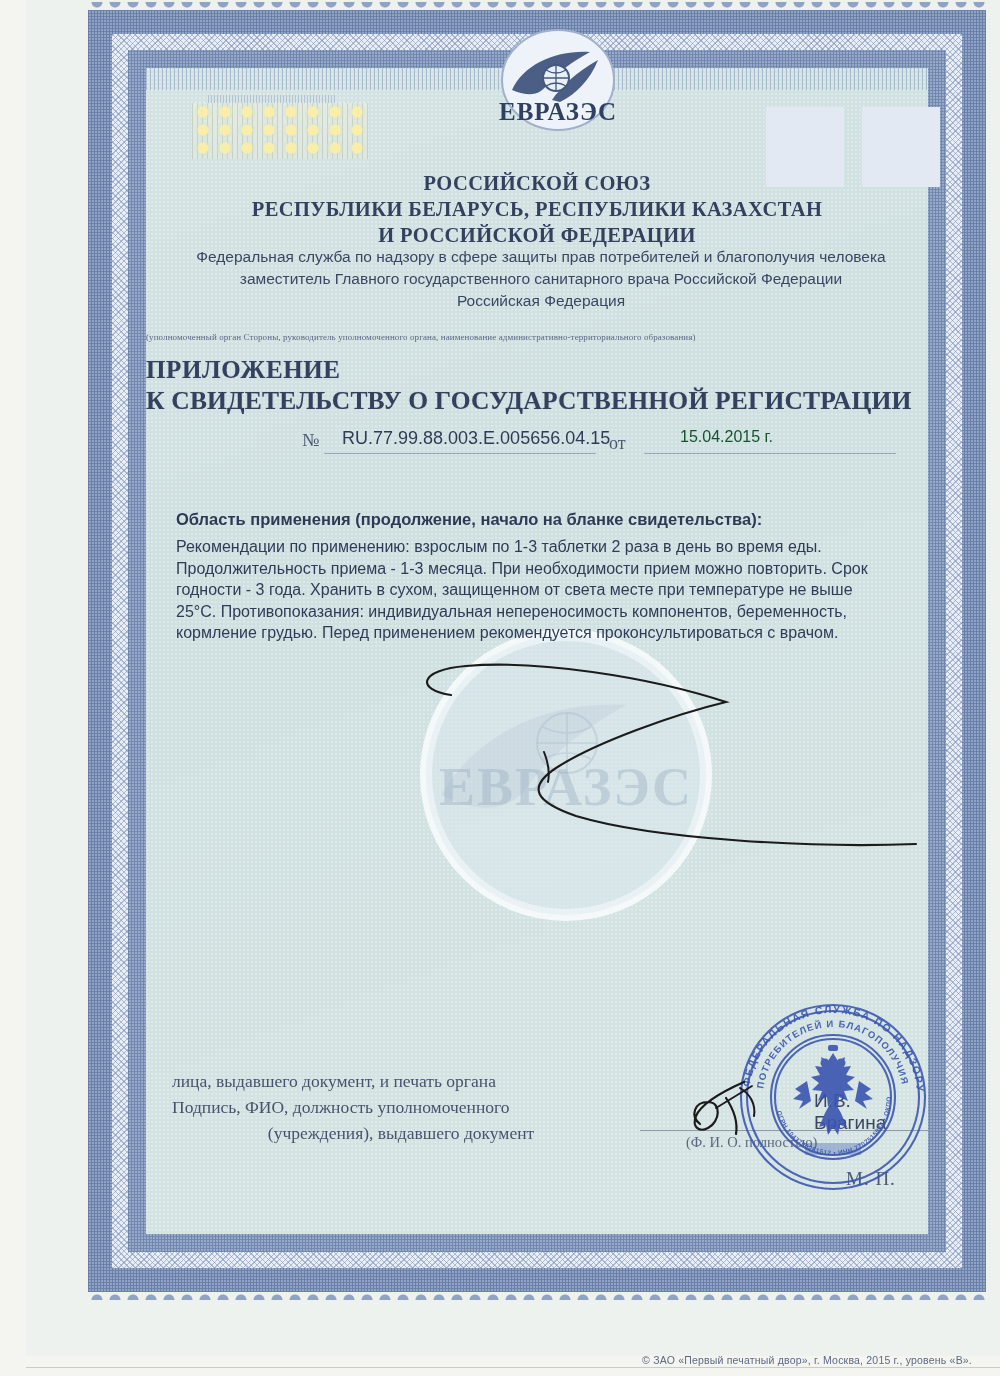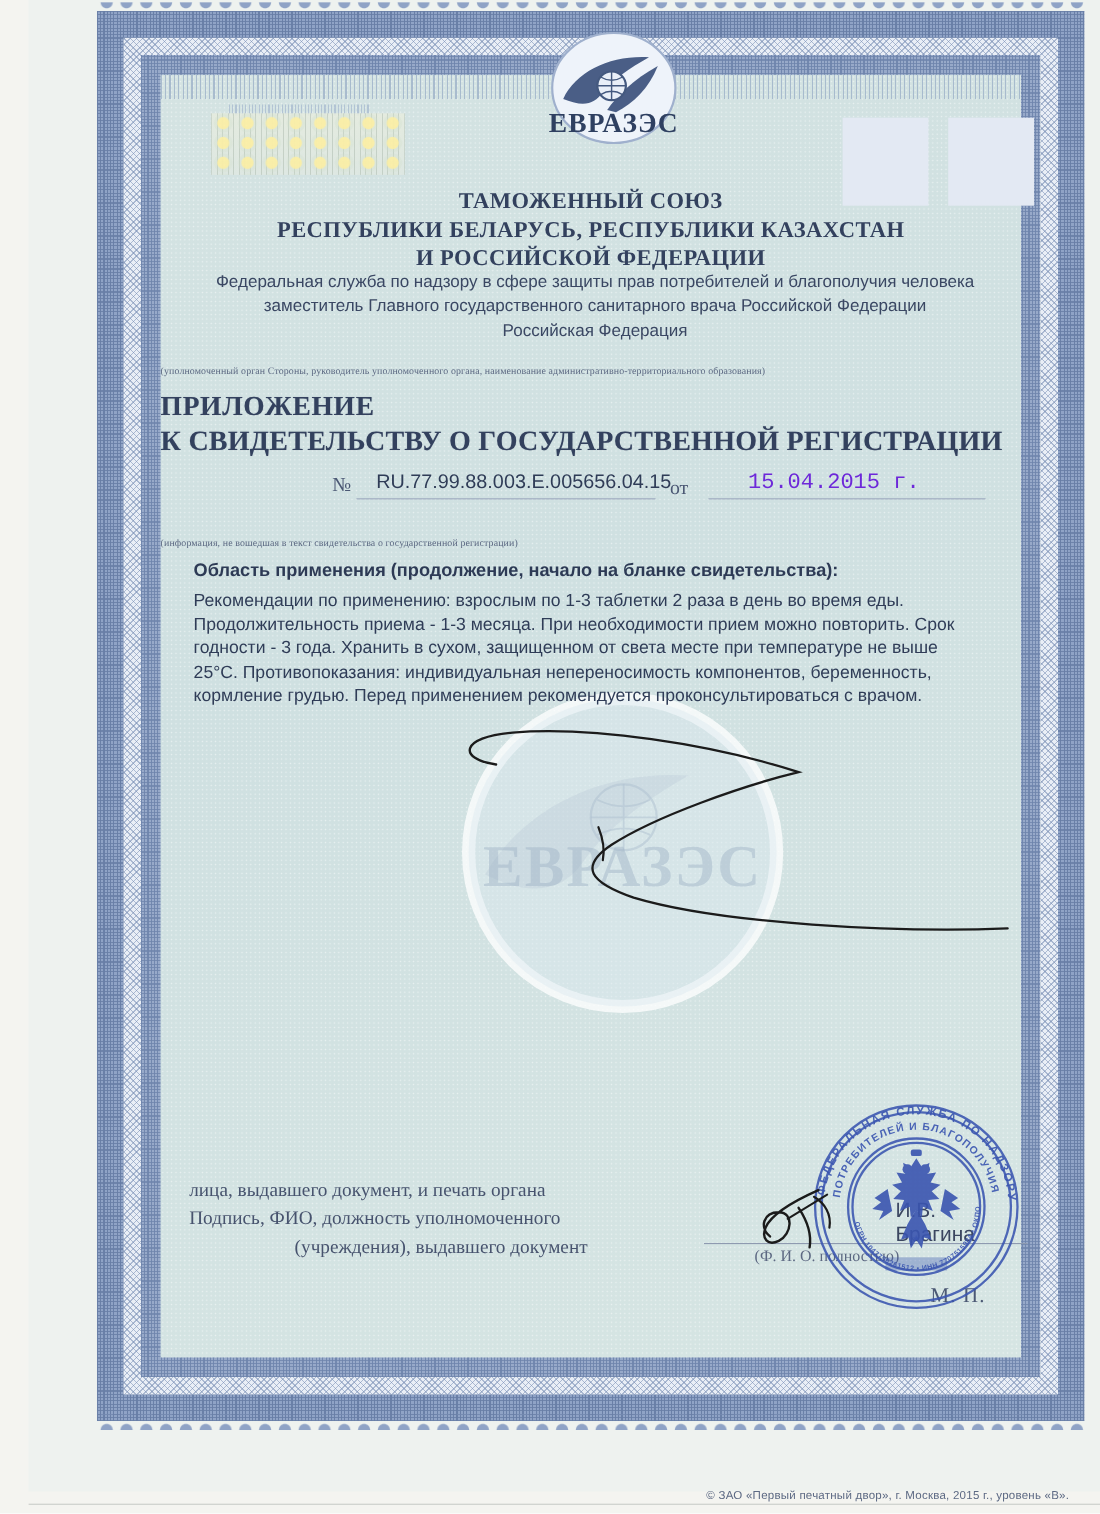--- a/index.html
+++ b/index.html
@@ -238,23 +238,23 @@
   .num-val {
     position: absolute;
     left: 168px; top: 2px;
     color: #2f3c57;
     font-family: "Liberation Sans", sans-serif;
     font-size: 18px;
   }
   .date-val {
     position: absolute;
     left: 506px; top: 2px;
-    color: #6d28d9;
-    font-family: Liberation Mono, monospace;
-    font-size: 20px;
+    color: #14532d;
+    font-family: Liberation Sans, sans-serif;
+    font-size: 16px;
   }
   .rule {
     position: absolute;
     bottom: 0;
     height: 1px;
     background: #9aa6bc;
   }
   .rule-num { left: 150px; width: 272px; }
   .rule-date { left: 470px; width: 252px; }
 
@@ -398,21 +398,21 @@
       <text x="195" y="180" text-anchor="middle" font-family="Liberation Serif, serif" font-size="54" font-weight="bold" fill="#9fb3c6" opacity=".45" letter-spacing="2">ЕВРАЗЭС</text>
     </svg>
 
     <svg class="bigsign" viewBox="0 0 560 260">
       <path d="M55 55 C20 50 22 30 70 26 C140 20 250 36 330 62 C280 74 200 102 160 128 C130 148 140 162 180 176 C260 200 420 208 520 204" fill="none" stroke="#1b1b1b" stroke-width="2.1" stroke-linecap="round"></path>
       <path d="M148 112 C152 122 154 132 152 142" fill="none" stroke="#1b1b1b" stroke-width="2" stroke-linecap="round"></path>
     </svg>
 
     <div class="content">
 
-      <div class="hdr hdr-l1">ТАМОЖЕННЫЙ СОЮЗ</div>
+      <div class="hdr hdr-l1">РОССИЙСКОЙ СОЮЗ</div>
       <div class="hdr hdr-l2">РЕСПУБЛИКИ БЕЛАРУСЬ, РЕСПУБЛИКИ КАЗАХСТАН</div>
       <div class="hdr hdr-l3">И РОССИЙСКОЙ ФЕДЕРАЦИИ</div>
 
       <div class="sub sub-l1">Федеральная служба по надзору в сфере защиты прав потребителей и благополучия человека</div>
       <div class="sub sub-l3">Российская Федерация</div>
       <div class="sub sub-l2">заместитель Главного государственного санитарного врача Российской Федерации</div>
 
       <div class="caption caption-1">(уполномоченный орган Стороны, руководитель уполномоченного органа, наименование административно-территориального образования)</div>
 
       <div class="title title-1">ПРИЛОЖЕНИЕ</div>
@@ -420,21 +420,20 @@
 
       <div class="numrow">
         <div class="lbl lbl-no">№</div>
         <div class="num-val">RU.77.99.88.003.Е.005656.04.15</div>
         <div class="rule rule-num"></div>
         <div class="lbl lbl-ot">от</div>
         <div class="date-val">15.04.2015 г.</div>
         <div class="rule rule-date"></div>
       </div>
 
-      <div class="caption caption-2">(информация, не вошедшая в текст свидетельства о государственной регистрации)</div>
 
       <div class="body-head">Область применения (продолжение, начало на бланке свидетельства):</div>
       <div class="body-text">Рекомендации по применению: взрослым по 1-3 таблетки 2 раза в день во время еды. Продолжительность приема - 1-3 месяца. При необходимости прием можно повторить. Срок годности - 3 года. Хранить в сухом, защищенном от света месте при температуре не выше 25°С. Противопоказания: индивидуальная непереносимость компонентов, беременность, кормление грудью. Перед применением рекомендуется проконсультироваться с врачом.</div>
 
       <div class="sigblock">
         <span>лица, выдавшего документ, и печать органа</span>
         <span>Подпись, ФИО, должность уполномоченного</span>
         <span>(учреждения), выдавшего документ</span>
       </div>
 

